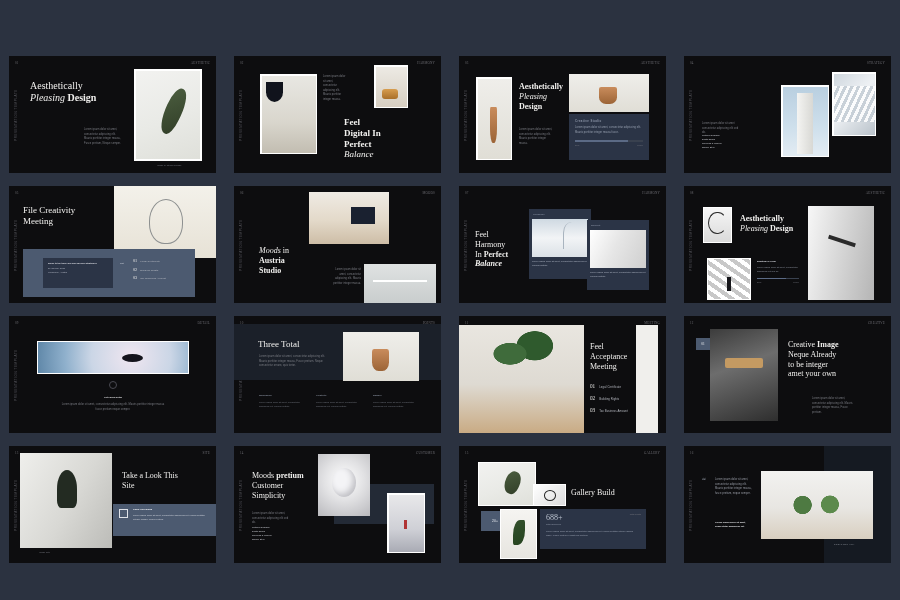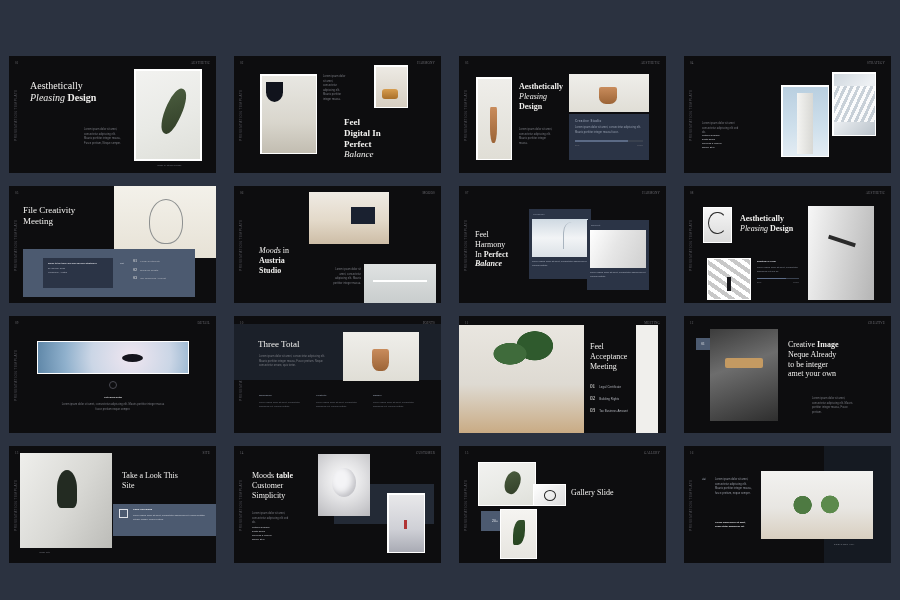--- a/index.html
+++ b/index.html
@@ -409,21 +409,21 @@
         <div class="body-xxs" style="color:#ccd1da;margin-top:2px;">Lorem ipsum dolor sit amet, consectetur adipiscing elit. Mauris porttitor integer massa. Fusce pretium.</div>
       </div>
     </div>
   </div>
 
   <div class="slide">
     <span class="corner-tl">14</span>
     <span class="corner-tr">CUSTOMER</span>
     <span class="side-rail">PRESENTATION TEMPLATE</span>
     <div class="title-md" style="position:absolute;left:18px;top:25px;width:62px;">
-      <span>Moods </span><span class="b">table</span><br>
+      <span>Moods </span><span class="b">pretium</span><br>
       <span>Customer</span><br>
       <span>Simplicity</span>
     </div>
     <div class="body-xs" style="position:absolute;left:18px;top:66px;width:40px;">Lorem ipsum dolor sit amet, consectetur adipiscing elit sed do.</div>
     <div style="position:absolute;left:18px;top:80px;width:44px;">
       <div class="body-xxs" style="color:#c9cbd2;">Portfolio Designs</div>
       <div class="body-xxs" style="color:#c9cbd2;">Digital Brand</div>
       <div class="body-xxs" style="color:#c9cbd2;">Timeless &amp; Modern</div>
       <div class="body-xxs" style="color:#c9cbd2;">Simple Style</div>
     </div>
@@ -439,26 +439,32 @@
   <div class="slide">
     <span class="corner-tl">15</span>
     <span class="corner-tr">GALLERY</span>
     <span class="side-rail">PRESENTATION TEMPLATE</span>
     <div class="white-frame" style="position:absolute;left:19px;top:16px;width:58px;height:44px;padding:1px;">
       <div class="ph-olive" style="width:100%;height:100%;"></div>
     </div>
     <div class="white-frame" style="position:absolute;left:74px;top:38px;width:33px;height:22px;padding:1px;">
       <div class="ph-gallery" style="width:100%;height:100%;"></div>
     </div>
-    <div class="title-md" style="position:absolute;left:112px;top:42px;">Gallery Slide</div>
+    <div class="title-md" style="position:absolute;left:112px;top:42px;">Gallery Build</div>
     <div class="panel-blue" style="position:absolute;left:22px;top:65px;width:28px;height:20px;display:flex;align-items:center;justify-content:center;">
       <span style="color:#e6e9ee;font-size:3.4px;">20+</span>
     </div>
     <div class="white-frame" style="position:absolute;left:41px;top:63px;width:37px;height:50px;padding:1px;">
       <div class="ph-frond" style="width:100%;height:100%;"></div>
+    </div>
+    <div class="panel-dblue" style="position:absolute;left:81px;top:63px;width:106px;height:40px;padding:5px 6px;">
+      <div style="position:absolute;right:5px;top:4px;" class="body-xxs">Total Digits</div>
+      <div style="font-family:'Liberation Serif',serif;color:#b9c0cd;font-size:8px;line-height:1;">688+</div>
+      <div class="body-xxs" style="color:#8b93a3;margin-top:1px;">Total Business</div>
+      <div class="body-xxs" style="color:#99a1b0;margin-top:3px;width:92px;">Lorem ipsum dolor sit amet, consectetur adipiscing elit. Mauris porttitor integer massa fusce. Fusce pretium. Fugiat sed pretium.</div>
     </div>
   </div>
 
   <div class="slide">
     <span class="corner-tl">16</span>
     <span class="corner-tr">QUOTE</span>
     <span class="side-rail">PRESENTATION TEMPLATE</span>
     <div style="position:absolute;left:140px;top:0;width:67px;height:117px;background:#151a22;"></div>
     <div class="quote" style="position:absolute;left:18px;top:32px;">“</div>
     <div class="body-xs" style="position:absolute;left:31px;top:32px;width:40px;color:#9a9ea8;">Lorem ipsum dolor sit amet, consectetur adipiscing elit. Mauris porttitor integer massa, fusce pretium, neque semper.</div>

